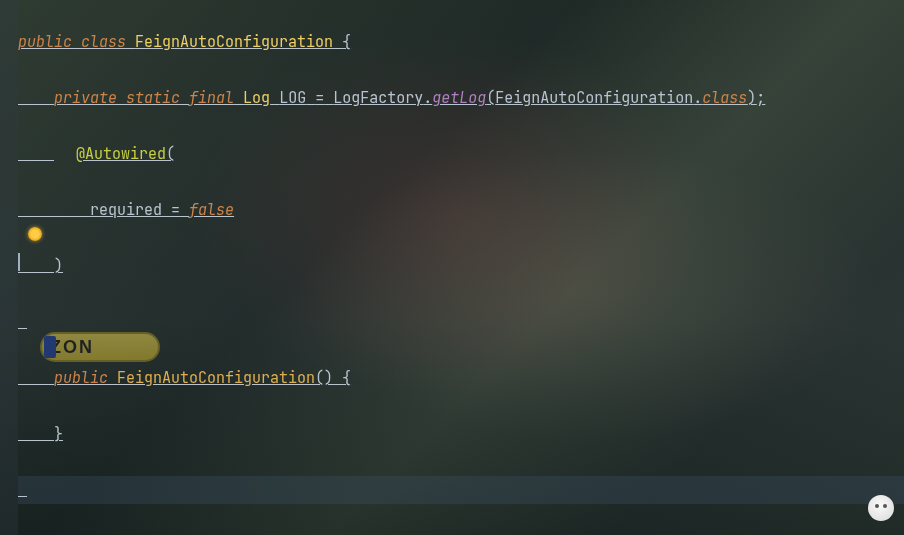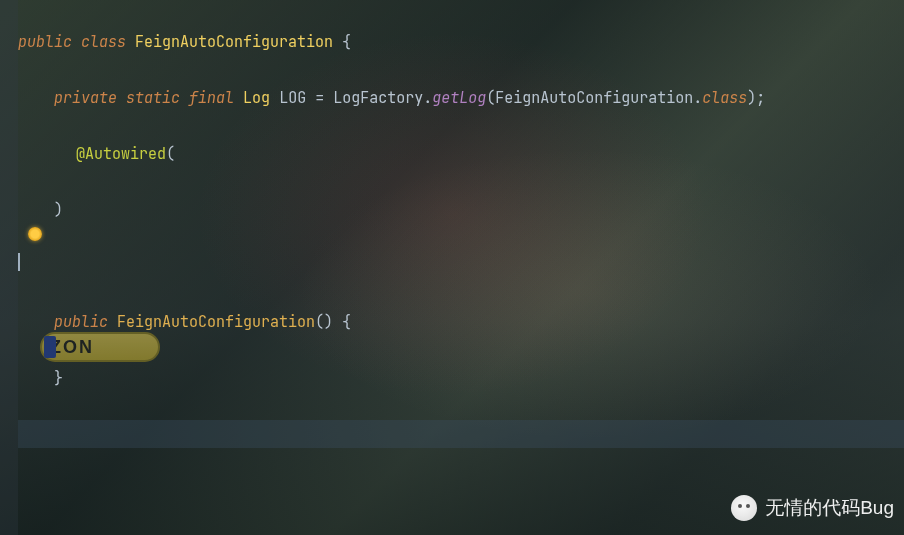--- a/index.html
+++ b/index.html
@@ -44,21 +44,21 @@
   background: #a0b0c0;
 }
 .code {
   position: absolute;
   left: 18px; top: 0; right: 0;
   padding-top: 0;
   line-height: 28px;
   white-space: pre;
   color: #b8c4d0;
 }
-.line { display: block; height: 28px; padding-left: 0; }
+.line { display: block; height: 28px; padding-left: 0; text-decoration: underline; }
 .line.highlight {
   background: rgba(60,80,100,0.35);
 }
 .kw { color: #cc844a; font-style: italic; }
 .cls { color: #f0d060; font-style: normal; }
 .fn-def { color: #e0b050; font-style: normal; }
 .ann { color: #c8d040; font-style: normal; margin-left: 22px; }
 .prop { color: #b080c0; font-style: italic; margin-top: 8px; }
 .ident { color: #b8c4d0; font-style: normal; }
 .op { color: #b8c4d0; font-style: normal; }
@@ -129,32 +129,32 @@
 <div class="plate">
     <span>ZON</span>
   </div>
 <div class="gutter-icon bulb"></div>
 <div class="cursor-line"></div>
 
 <div class="code">
 <span class="line"><span class="kw">public</span> <span class="kw">class</span> <span class="cls">FeignAutoConfiguration</span> <span class="punc">{</span></span>
 <span class="line">    <span class="kw">private</span> <span class="kw">static</span> <span class="kw">final</span> <span class="cls">Log</span> <span class="ident">LOG</span> <span class="op">=</span> <span class="ident">LogFactory</span><span class="punc">.</span><span class="prop">getLog</span><span class="punc">(</span><span class="ident">FeignAutoConfiguration</span><span class="punc">.</span><span class="kw">class</span><span class="punc">)</span><span class="punc">;</span></span>
 <span class="line">    <span class="ann">@Autowired</span><span class="punc">(</span></span>
+<span class="line">        <span class="ident">required</span> <span class="op">=</span> <span class="kw">false</span></span>
 <span class="line">    <span class="punc">)</span></span>
 <span class="line"> </span>
 <span class="line">    <span class="kw">public</span> <span class="fn-def">FeignAutoConfiguration</span><span class="punc">()</span> <span class="punc">{</span></span>
 <span class="line">    <span class="punc">}</span></span>
 <span class="line highlight"> </span>
 
 
 
 
 
 
 
 
 
 </div>
 
 <div class="watermark">
   <span class="wm-icon"></span>
-  <span>无情的代码Bug</span>
 </div>
 
 </body></html>

